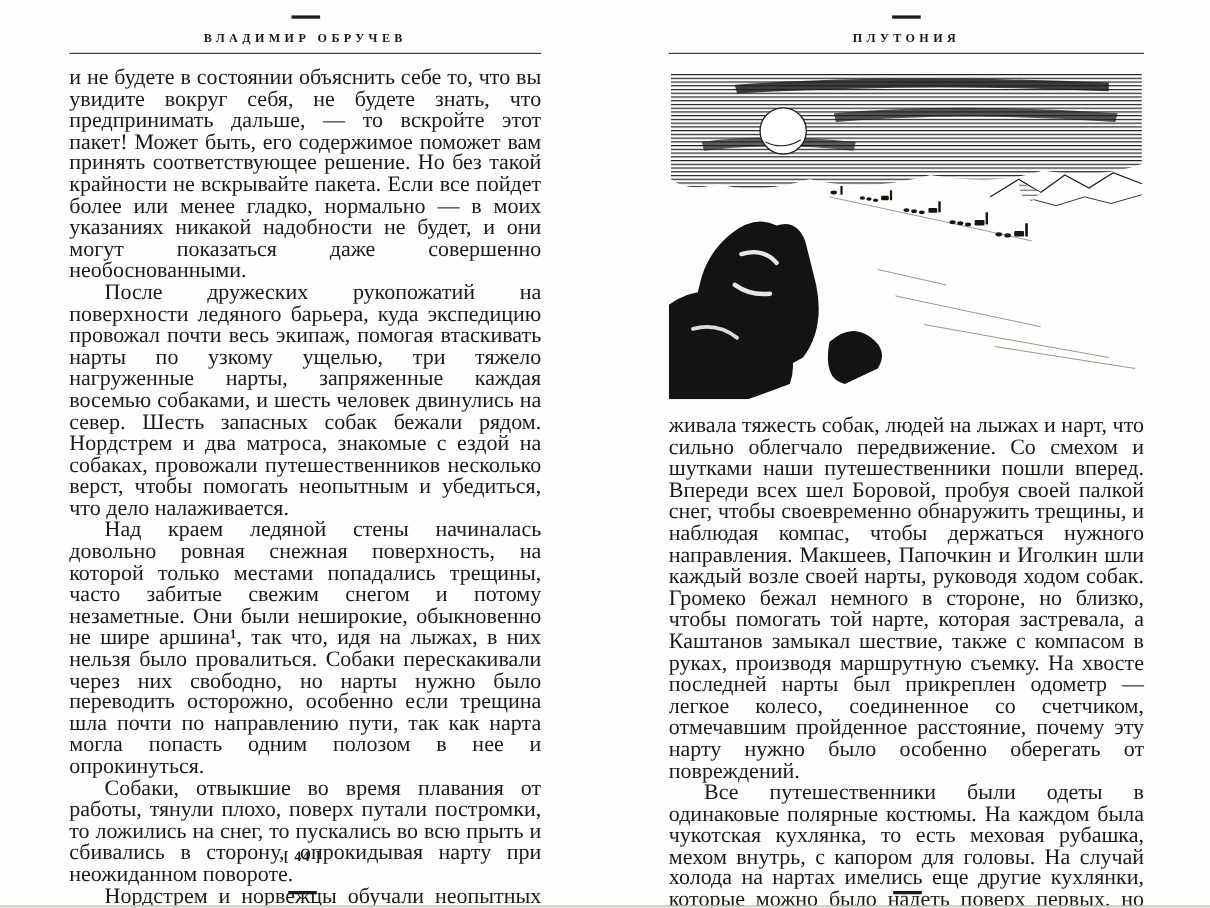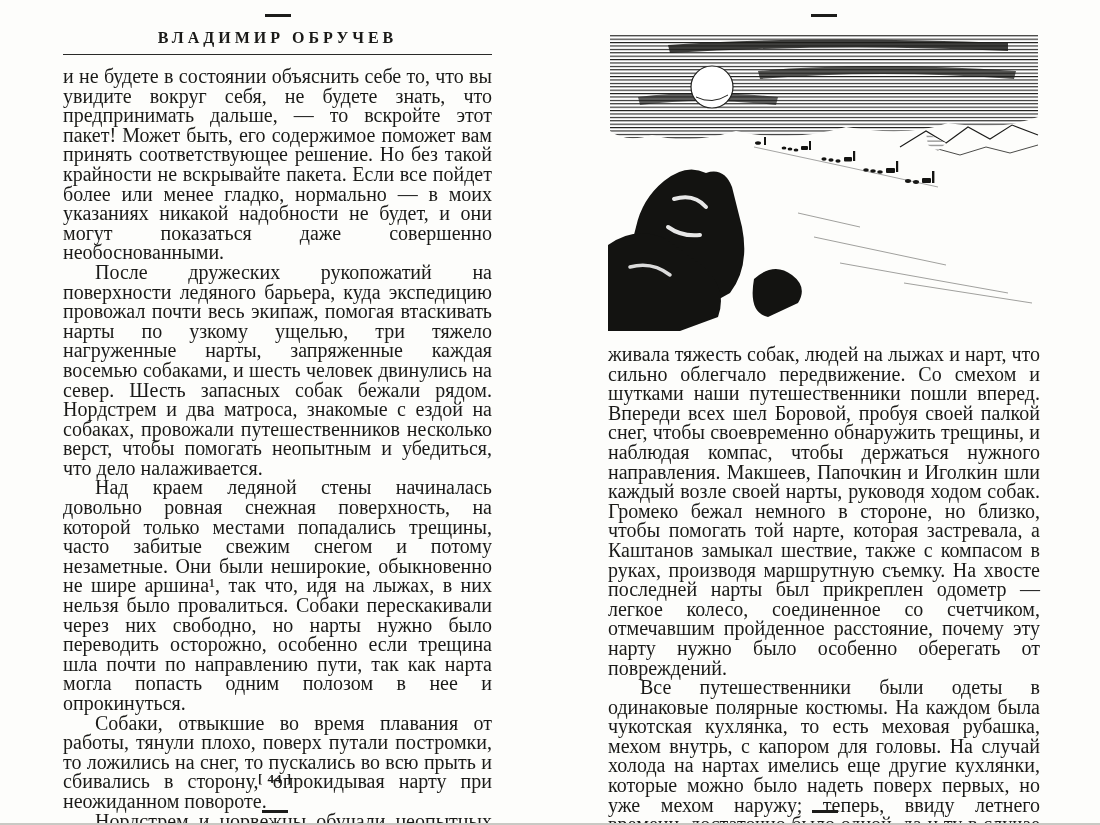--- a/index.html
+++ b/index.html
@@ -17,21 +17,21 @@
     box-sizing:border-box;
     overflow:hidden;
   }
   .page-left{left:0;padding:14px 58px 60px 63px;}
   .page-right{right:0;padding:14px 60px 60px 58px;}
   .head-orn{
     width:26px;height:3px;background:#1c1c1a;margin:0 auto 12px;
   }
   .running-head{
     text-align:center;
-    font-size:16px;
+    font-size:11px;
     font-weight:bold;
     letter-spacing:4px;
     padding-bottom:7px;
     border-bottom:1px solid #2a2a28;
     margin-bottom:12px;
   }
   .body-text{
     font-size:20px;
     line-height:19.6px;
     text-align:justify;
@@ -88,20 +88,21 @@
       <hr class="footnote-rule">
       <span>¹ 1 аршин = 0,71 метра.</span>
     </div>
 
     <div class="page-num">[ 44 ]</div>
     <div class="foot-orn"></div>
   </div>
 
   <div class="page page-right">
     <div class="head-orn"></div>
+    <div class="running-head">ПЛУТОНИЯ</div>
 
     
     <svg class="illustration" viewBox="0 0 432 300" preserveAspectRatio="xMidYMid meet">
       <defs>
         <pattern id="hatch" width="5" height="3.4" patternUnits="userSpaceOnUse">
           <rect width="5" height="3.4" fill="#ffffff"></rect>
           <line x1="0" y1="1.4" x2="5" y2="1.4" stroke="#1d1d1b" stroke-width="1.1"></line>
         </pattern>
         <pattern id="hatch-light" width="6" height="4.5" patternUnits="userSpaceOnUse">
           <rect width="6" height="4.5" fill="#ffffff"></rect>

